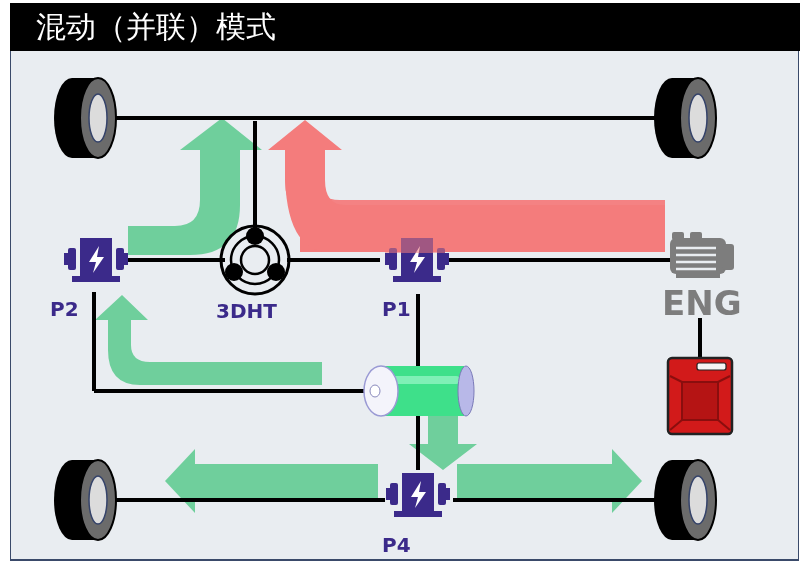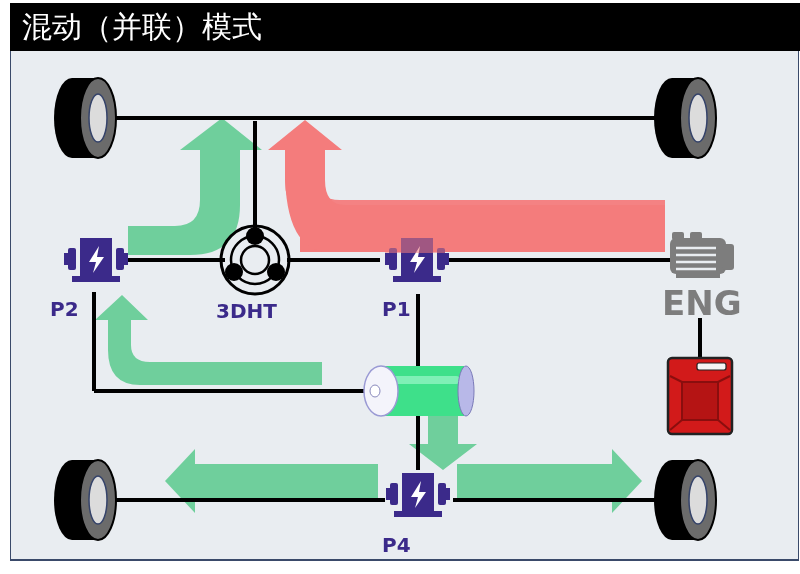--- a/index.html
+++ b/index.html
@@ -1,18 +1,18 @@
 <!DOCTYPE html>
 <html><head>
 <meta charset="utf-8">
 <style>
   html, body { margin:0; padding:0; background:#ffffff; }
   body { width:800px; height:574px; position:relative; overflow:hidden; font-family:"DejaVu Sans", sans-serif; }
   .title-bar { position:absolute; left:10px; top:3px; width:790px; height:48px; background:#000; color:#fff;
-    font-size:30px; line-height:48px; padding-left:12px; box-sizing:border-box; font-family:"DejaVu Sans", sans-serif; }
+    font-size:30px; line-height:48px; padding-left:26px; box-sizing:border-box; font-family:"DejaVu Sans", sans-serif; }
   .panel { position:absolute; left:10px; top:51px; width:789px; height:510px; background:#e9edf1;
     border-left:1px solid #3a4a6a; border-right:1px solid #3a4a6a; border-bottom:2px solid #3a4a6a; box-sizing:border-box; }
   svg.diagram { position:absolute; left:0; top:0; }
   .lbl { font-family:"DejaVu Sans", sans-serif; font-weight:bold; fill:#3b2a8a; font-size:20px; }
   .eng { font-family:"DejaVu Sans", sans-serif; font-weight:bold; fill:#7d7d7d; font-size:34px; }
 </style>
 </head>
 <body>
 
 <div class="title-bar">混动（并联）模式</div>

